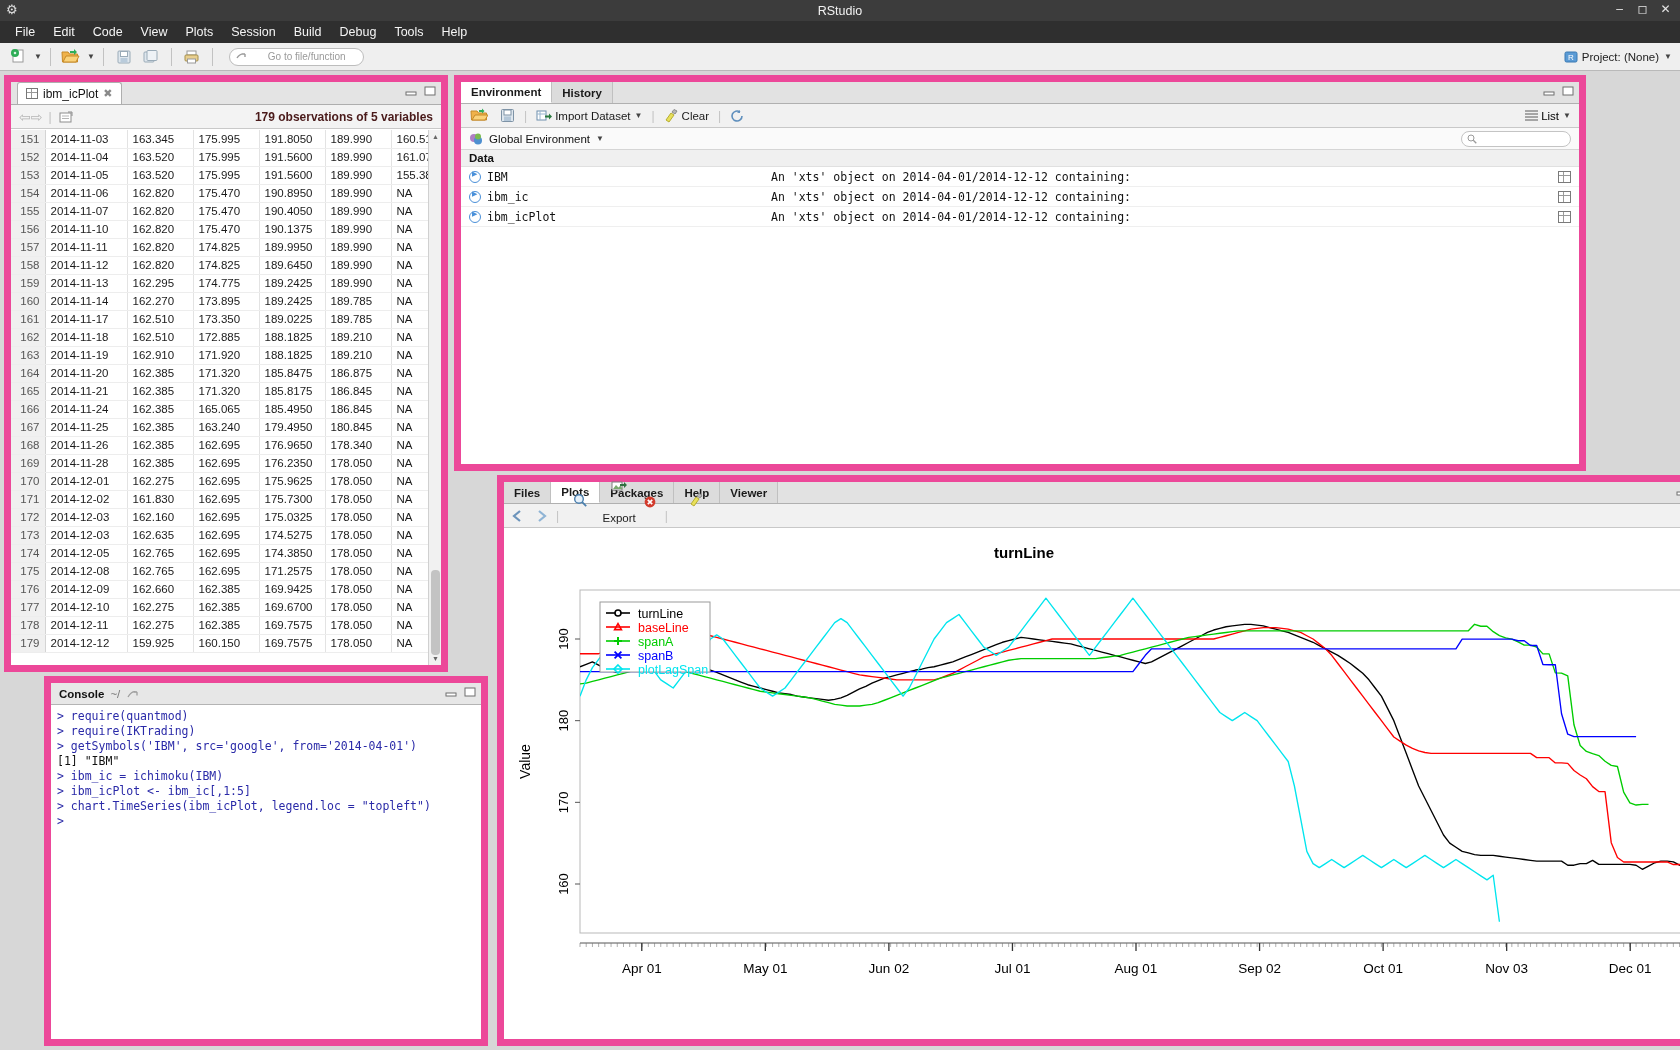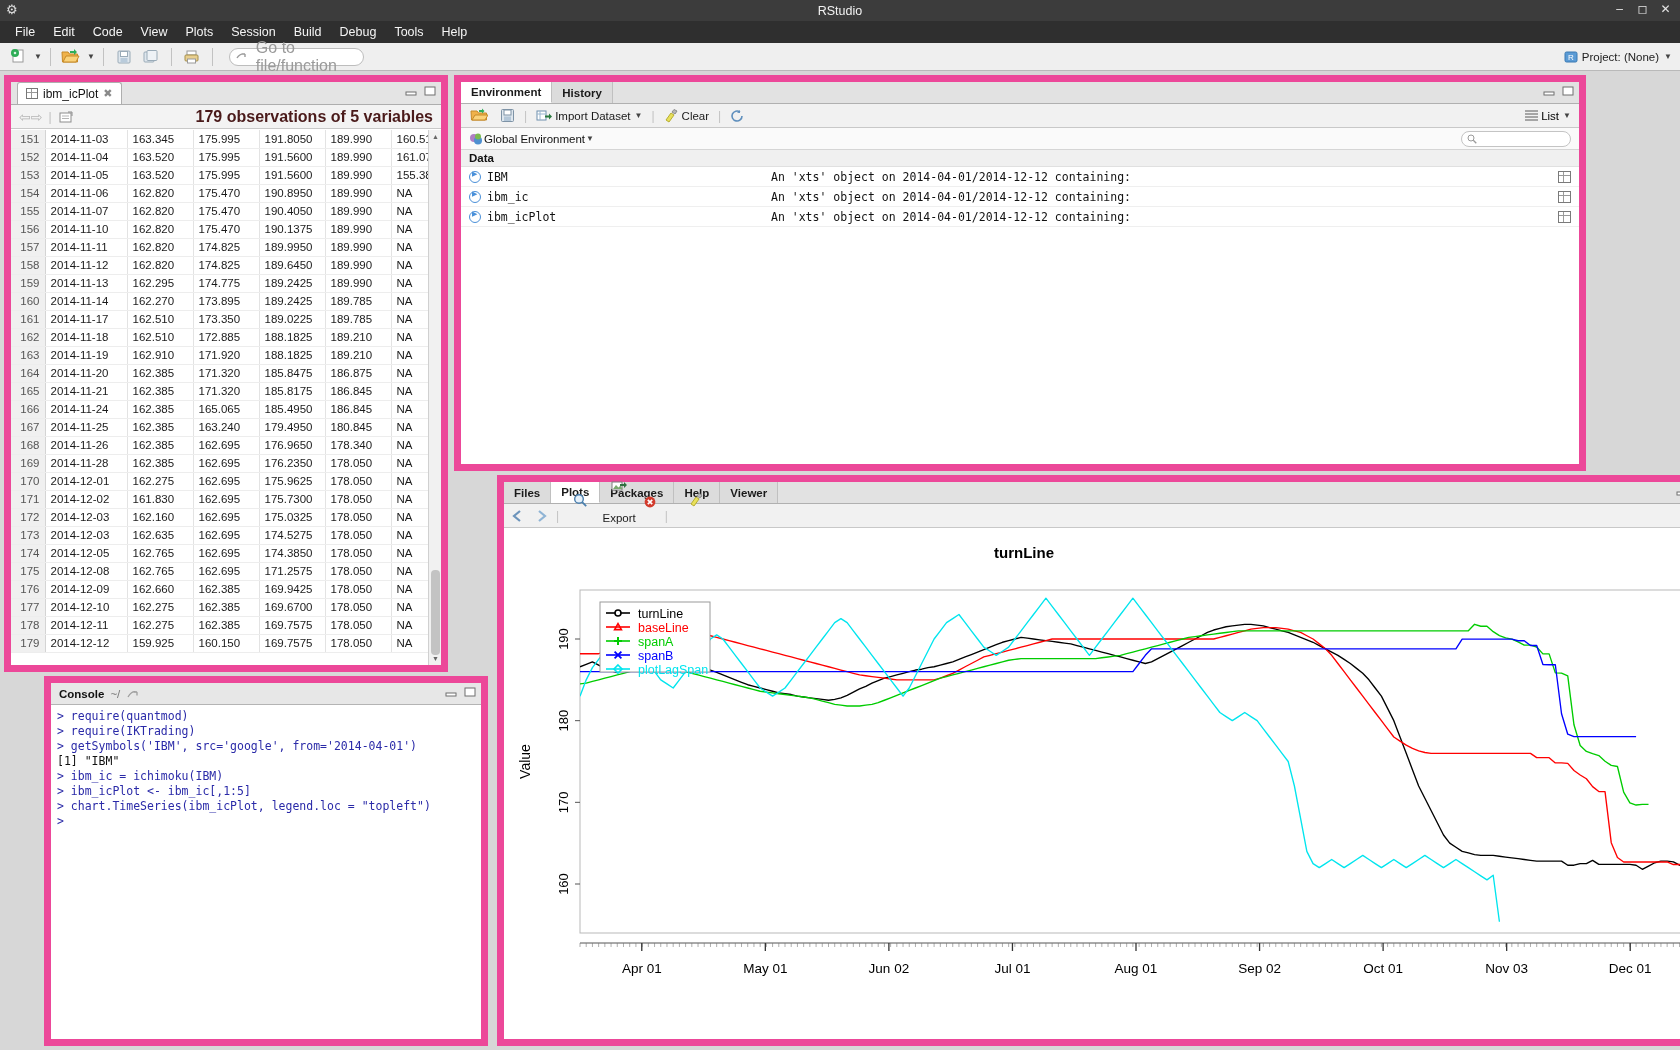--- a/index.html
+++ b/index.html
@@ -46,21 +46,21 @@
   }
   .tb-btn {
     width: 24px; height: 22px; display: flex; align-items: center; justify-content: center;
     border-radius: 2px;
   }
   .tb-sep { width: 1px; height: 18px; background: #c2c2c2; margin: 0 5px; }
   .caret { font-size: 8px; color: #444; margin-left: 1px; }
   #gotofile {
     margin-left: 8px; width: 135px; height: 18px; background: #fff;
     border: 1px solid #bdbdbd; border-radius: 9px; display: flex; align-items: center;
-    padding: 0 6px; gap: 8px; color: #9a9a9a; font-size: 16px;
+    padding: 0 6px; gap: 20px; color: #9a9a9a; font-size: 10px;
   }
   #project-box {
     position: absolute; right: 8px; display: flex; align-items: center; gap: 4px;
     font-size: 11.5px; color: #222;
   }
 
   
   #workspace {
     position: absolute; top: 71px; left: 0; width: 1680px; height: 979px;
     background: #d7d7d7;
@@ -99,21 +99,21 @@
   }
   .grid-icon::before { content:""; position:absolute; left:0; right:0; top:3px; height:1px; background:#999;}
   .grid-icon::after { content:""; position:absolute; top:0; bottom:0; left:3.5px; width:1px; background:#999;}
   .tab-x { color: #8a8a8a; font-size: 11px; }
 
   #src-subbar {
     height: 24px; background: #f3f3f3; border-bottom: 1px solid #c9c9c9;
     display: flex; align-items: center; padding: 0 8px; position: relative;
   }
   #src-obscount {
-    position: absolute; right: 8px; font-size: 16px; font-weight: bold; color: #4a1a1a;
+    position: absolute; right: 8px; font-size: 12px; font-weight: bold; color: #4a1a1a;
   }
 
   #datagrid-wrap { position: absolute; left:0; right:0; top: 48px; bottom: 0; overflow: hidden; background: #fff; }
   table.dg { border-collapse: collapse; width: 430px; font-size: 11.5px; }
   table.dg td {
     border-right: 1px solid #e3e3e3; border-bottom: 1px solid #ededed;
     padding: 1px 5px; height: 18px; color: #1a1a1a; white-space: nowrap;
   }
   table.dg td.rn {
     background: #f0f0f0; color: #555; text-align: right; width: 34px;
@@ -151,21 +151,21 @@
   
   #env-pane { left: 454px; top: 4px; width: 1132px; height: 396px; }
   #env-toolbar {
     height: 24px; background: #f1f1f1; border-bottom: 1px solid #c8c8c8;
     display: flex; align-items: center; padding: 0 6px; gap: 6px; position: relative;
   }
   .et-btn { display: flex; align-items: center; gap: 3px; font-size: 11.5px; color: #1a1a1a; padding: 1px 3px;}
   #env-list-btn { position: absolute; right: 8px; display:flex; align-items:center; gap:3px; font-size: 11.5px; }
   #env-scope {
     height: 22px; background: #fafafa; border-bottom: 1px solid #d5d5d5;
-    display: flex; align-items: center; padding: 0 8px; position: relative;
+    display: flex; align-items: center; padding: 0 8px; gap: 5px; position: relative;
   }
   #env-scope .scope-label { font-size: 11.5px; color: #111; }
   #env-search {
     position: absolute; right: 8px; width: 110px; height: 16px; background: #fff;
     border: 1px solid #c4c4c4; border-radius: 8px; display: flex; align-items: center;
     padding: 0 5px; gap: 3px;
   }
   #env-body { position: absolute; top: 68px; left: 0; right: 0; bottom: 0; background: #fff; overflow: hidden; }
   .env-section {
     font-weight: bold; font-size: 11.5px; color: #111; padding: 2px 8px;

